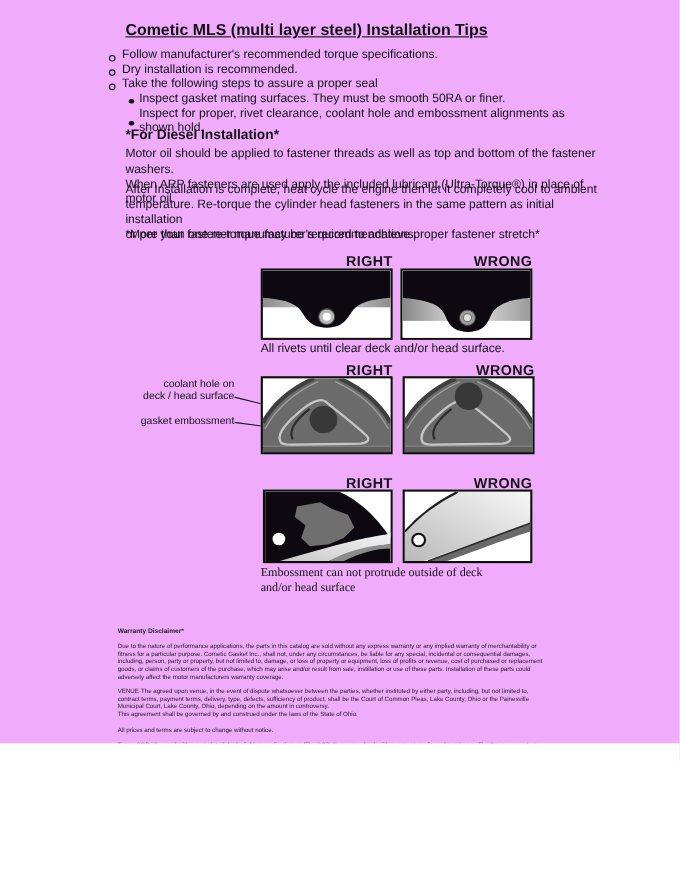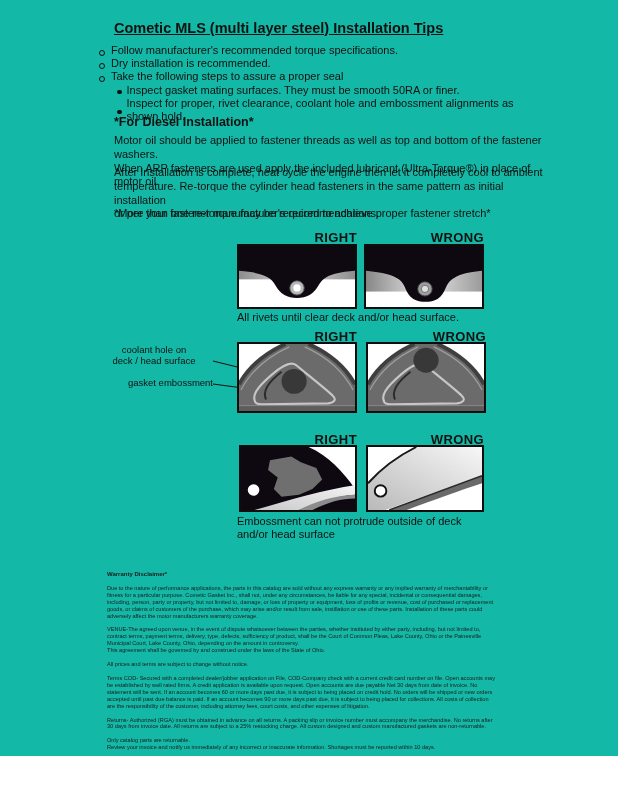--- a/index.html
+++ b/index.html
@@ -1,16 +1,16 @@
 <!DOCTYPE html>
 <html><head>
 <meta charset="utf-8">
 <style>
   html,body{margin:0;padding:0;background:#fff;}
-  .page{position:relative;width:618px;height:756px;background:#14b8a6;overflow:hidden;
+  .page{position:relative;width:618px;height:676px;background:#f0abfc;overflow:hidden;
         font-family:"Liberation Sans",sans-serif;color:#111;}
   .abs{position:absolute;}
   .title{left:114px;top:20px;font-size:14.5px;font-weight:bold;text-decoration:underline;white-space:nowrap;}
   .bullets{left:99px;top:44px;width:445px;font-size:11px;line-height:13.2px;}
   .brow{display:flex;align-items:center;}
   .brow.sub{margin-left:18px;}
   .ring{flex:none;width:4px;height:4px;border:1px solid #111;border-radius:50%;margin:4.2px 6px 0 0;}
   .dot{flex:none;width:4.5px;height:4.5px;background:#111;border-radius:50%;margin:4px 5px 0 0;}
   .h2{left:114px;top:115px;font-size:12.5px;font-weight:bold;}
   .para{font-size:11px;line-height:13.8px;white-space:pre-line;width:430px;}
@@ -99,21 +99,21 @@
       <circle cx="61" cy="45" r="7.5" fill="#9d9d9d" stroke="#3e3e3e" stroke-width="1"></circle>
       <circle cx="61" cy="45" r="3.8" fill="#dedede" stroke="#6f6f6f" stroke-width="1"></circle>
     </svg>
   </div>
 
   <div class="abs cap" style="left:237px;top:311px;">All rivets until clear deck and/or head surface.</div>
 
   <div class="abs dlabel" style="left:237px;top:329px;width:120px;">RIGHT</div>
   <div class="abs dlabel" style="left:366px;top:329px;width:120px;">WRONG</div>
 
-  <div class="abs ann" style="left:95px;top:344px;text-align:center;">coolant hole on
+  <div class="abs ann" style="left:95px;top:344px;">coolant hole on
 deck / head surface</div>
   <div class="abs ann" style="left:95px;top:377px;">gasket embossment</div>
 
   <svg class="abs" style="left:213px;top:345px;" width="90" height="50">
     <line x1="0" y1="16" x2="81" y2="36" stroke="#111" stroke-width="1"></line>
     <line x1="0" y1="39" x2="45" y2="45" stroke="#111" stroke-width="1"></line>
   </svg>
 
   <div class="abs panel" style="left:237px;top:342px;width:120px;height:71px;">
     <svg viewBox="0 0 120 70" preserveAspectRatio="none">
@@ -180,21 +180,21 @@
       </defs>
       <rect x="0" y="0" width="118" height="66" fill="#ffffff"></rect>
       <path d="M50,0 H118 V30 C80,44 45,56 18,66 L0,66 L0,38 C18,18 34,8 50,0 Z" fill="url(#g4)"></path>
       <path d="M50,0 C34,8 16,20 0,38" stroke="#1a1a1a" stroke-width="2" fill="none"></path>
       <path d="M118,30 C80,44 48,56 22,66 L40,66 C70,55 96,45 118,38 Z" fill="#6a6a6a"></path>
       <path d="M118,30 C80,44 48,56 22,66" stroke="#2a2a2a" stroke-width="1.5" fill="none"></path>
       <circle cx="13" cy="46" r="6" fill="#ffffff" stroke="#111" stroke-width="2"></circle>
     </svg>
   </div>
 
-  <div class="abs cap" style="left:237px;top:515px;">Embossment can not protrude outside of deck
+  <div class="abs cap" style="left:237px;top:515px;font-family:Liberation Serif, serif;">Embossment can not protrude outside of deck
 and/or head surface</div>
 
   <div class="abs disc">
     <div class="dh">Warranty Disclaimer*</div>
     <div class="dp">Due to the nature of performance applications, the parts in this catalog are sold without any express warranty or any implied warranty of merchantability or
 fitness for a particular purpose.  Cometic Gasket Inc., shall not, under any circumstances, be liable for any special, incidental or consequential damages,
 including, person, party or property, but not limited to, damage, or loss of property or equipment, loss of profits or revenue, cost of purchased or replacement
 goods, or claims of customers of the purchase, which may arise and/or result from sale, instillation or use of these parts.  Installation of these parts could
 adversely affect the motor manufacturers warranty coverage.</div>
     <div class="dp">VENUE-The agreed upon venue, in the event of dispute whatsoever between the parties, whether instituted by either party, including, but not limited to,

